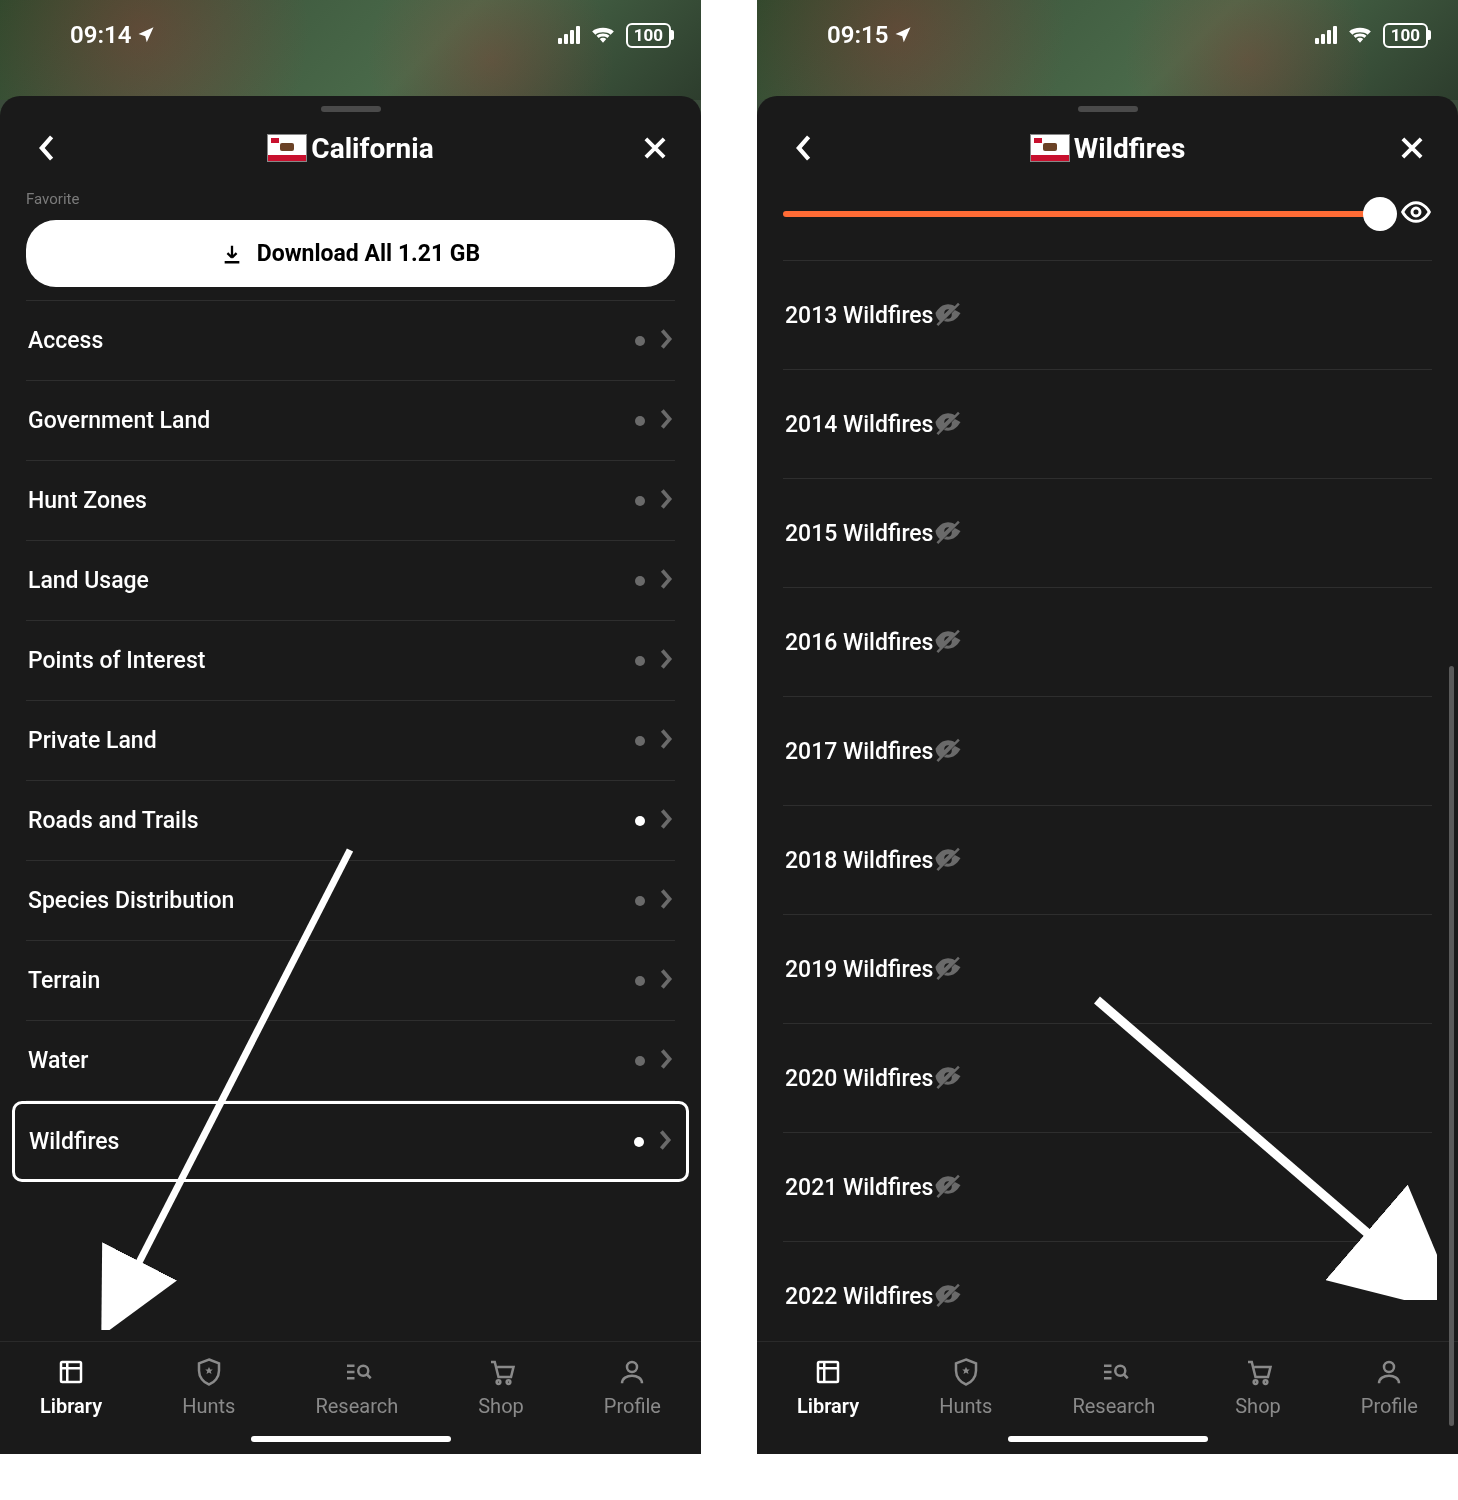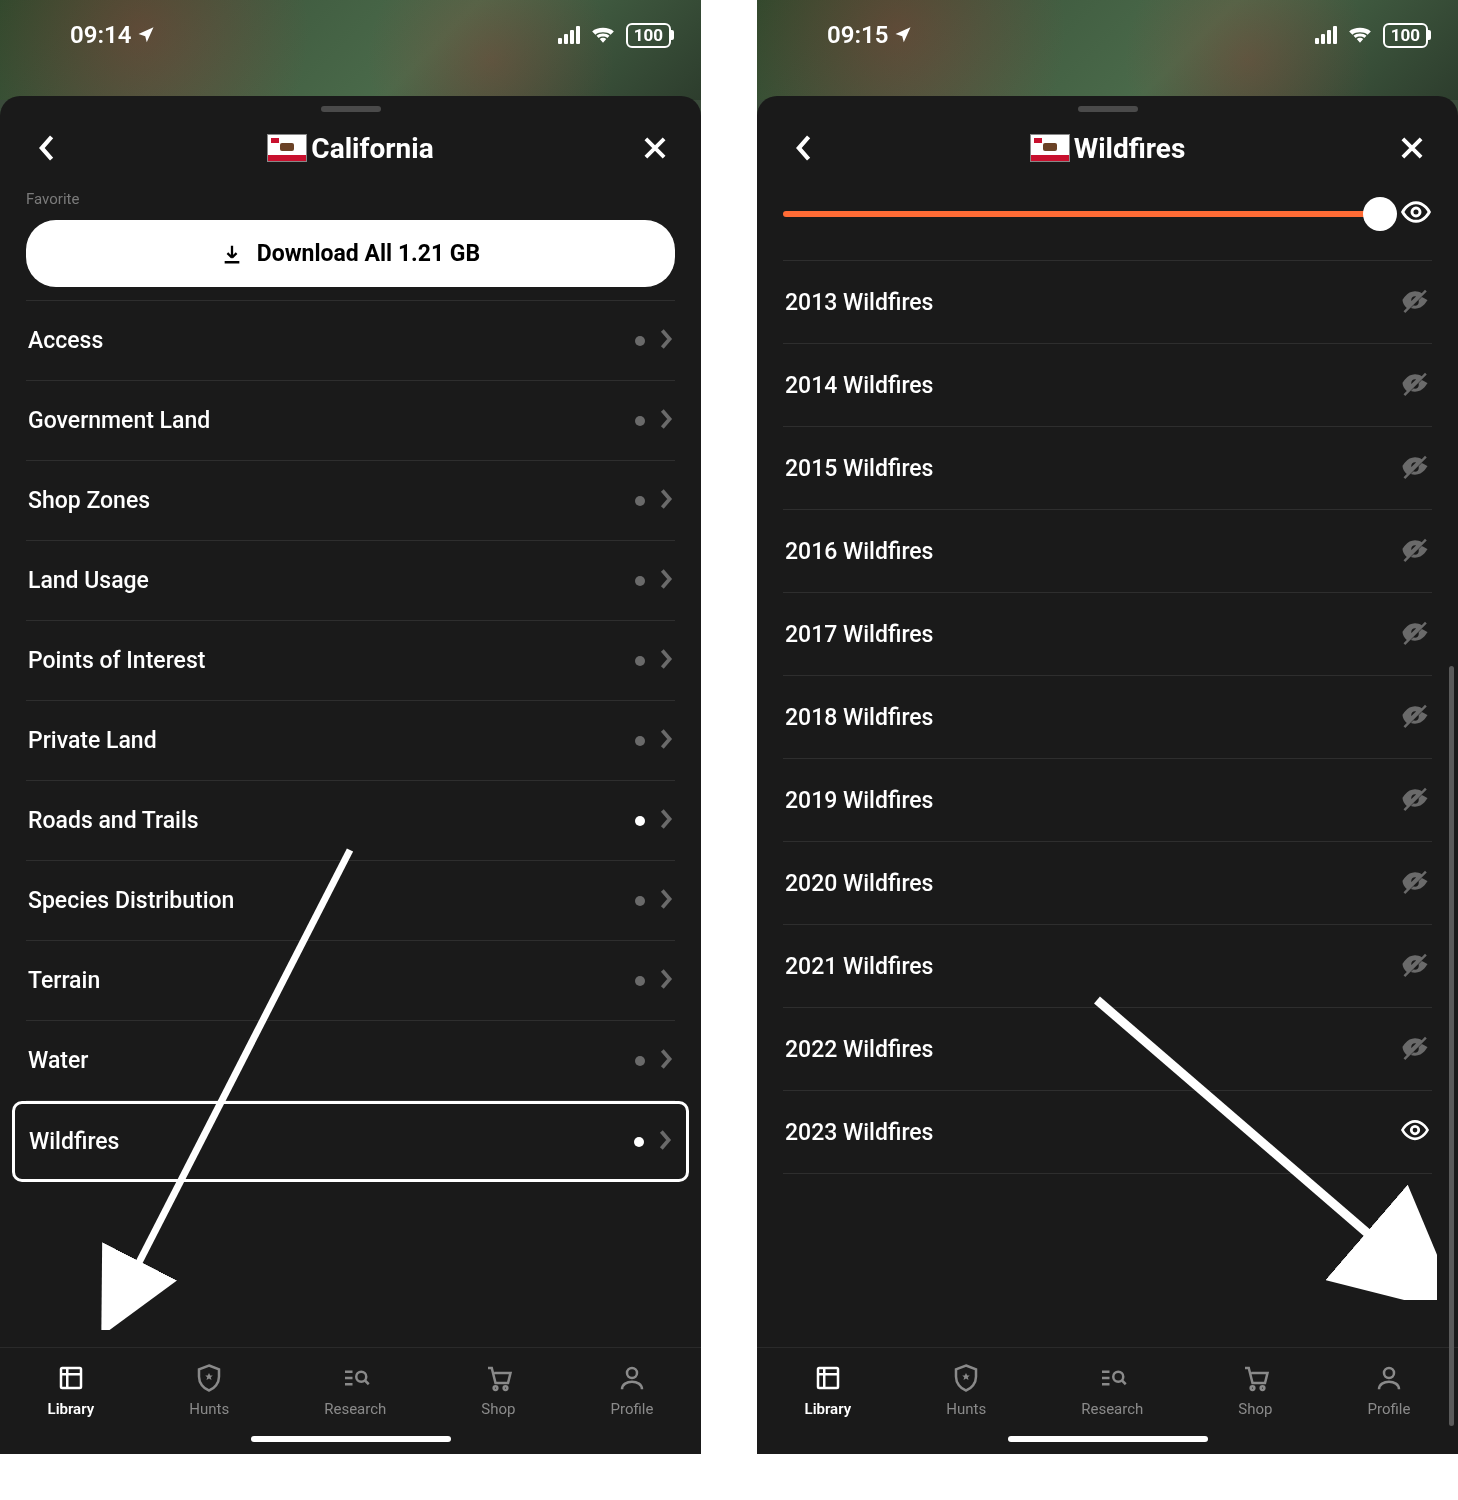--- a/index.html
+++ b/index.html
@@ -43,28 +43,28 @@
   .dot { width:10px; height:10px; border-radius:50%; background:#6a6a6a; }
   .dot.active { background:#fff; }
   .chev { color:#6a6a6a; }
   .cat.highlight { border:3px solid #fff; border-radius:10px; margin:0 -14px; padding:24px 14px; }
 
   .slider-row { display:flex; align-items:center; gap:20px; padding:10px 0 28px; }
   .slider { flex:1; height:6px; background:#ff6b35; border-radius:3px; position:relative; }
   .slider-thumb { position:absolute; right:0; top:50%; transform:translate(50%,-50%); width:34px; height:34px; background:#fff; border-radius:50%; }
   .eye-main { color:#fff; }
 
-  .year-row { display:flex; align-items:center; justify-content:space-between; padding:24px 2px; border-bottom:1px solid #2e2e2e; }
+  .year-row { display:flex; align-items:center; padding:37px 2px; border-bottom:1px solid #2e2e2e; }
   .year-row:first-of-type { border-top:1px solid #2e2e2e; }
   .year-label { color:#fff; font-size:23px; font-weight:500; }
   .vis-icon { color:#6a6a6a; }
   .vis-icon.visible { color:#fff; }
 
   .tabbar { display:flex; justify-content:space-around; align-items:center; padding:14px 0 8px; background:#1a1a1a; border-top:1px solid #2a2a2a; }
-  .tab { display:flex; flex-direction:column; align-items:center; gap:6px; color:#8a8a8a; font-size:15px; }
+  .tab { display:flex; flex-direction:column; align-items:center; gap:6px; color:#8a8a8a; font-size:20px; }
   .tab.active { color:#fff; font-weight:600; }
   .tab-ico { width:32px; height:32px; display:flex; align-items:center; justify-content:center; }
   .home-ind { width:200px; height:6px; background:#fff; border-radius:3px; margin:10px auto 12px; }
 
   .arrow-overlay { position:absolute; pointer-events:none; z-index:20; }
 
   .scroll-ind { position:absolute; right:4px; width:5px; background:#5a5a5a; border-radius:3px; }
 </style>
 </head>
 <body>
@@ -142,21 +142,21 @@
     <span class="cat-right">
       <span class="dot "></span>
       <span class="chev">
         <svg width="14" height="22" viewBox="0 0 10 18" fill="none" stroke="currentColor" stroke-width="3">
                   <path d="M2 2l6 7-6 7"></path>
                 </svg>
       </span>
     </span>
           </div>
           <div class="cat">
-    <span class="cat-label">Shop Zones</span>
+    <span class="cat-label">Hunt Zones</span>
     <span class="cat-right">
       <span class="dot "></span>
       <span class="chev">
         <svg width="14" height="22" viewBox="0 0 10 18" fill="none" stroke="currentColor" stroke-width="3">
                   <path d="M2 2l6 7-6 7"></path>
                 </svg>
       </span>
     </span>
           </div>
           <div class="cat">

